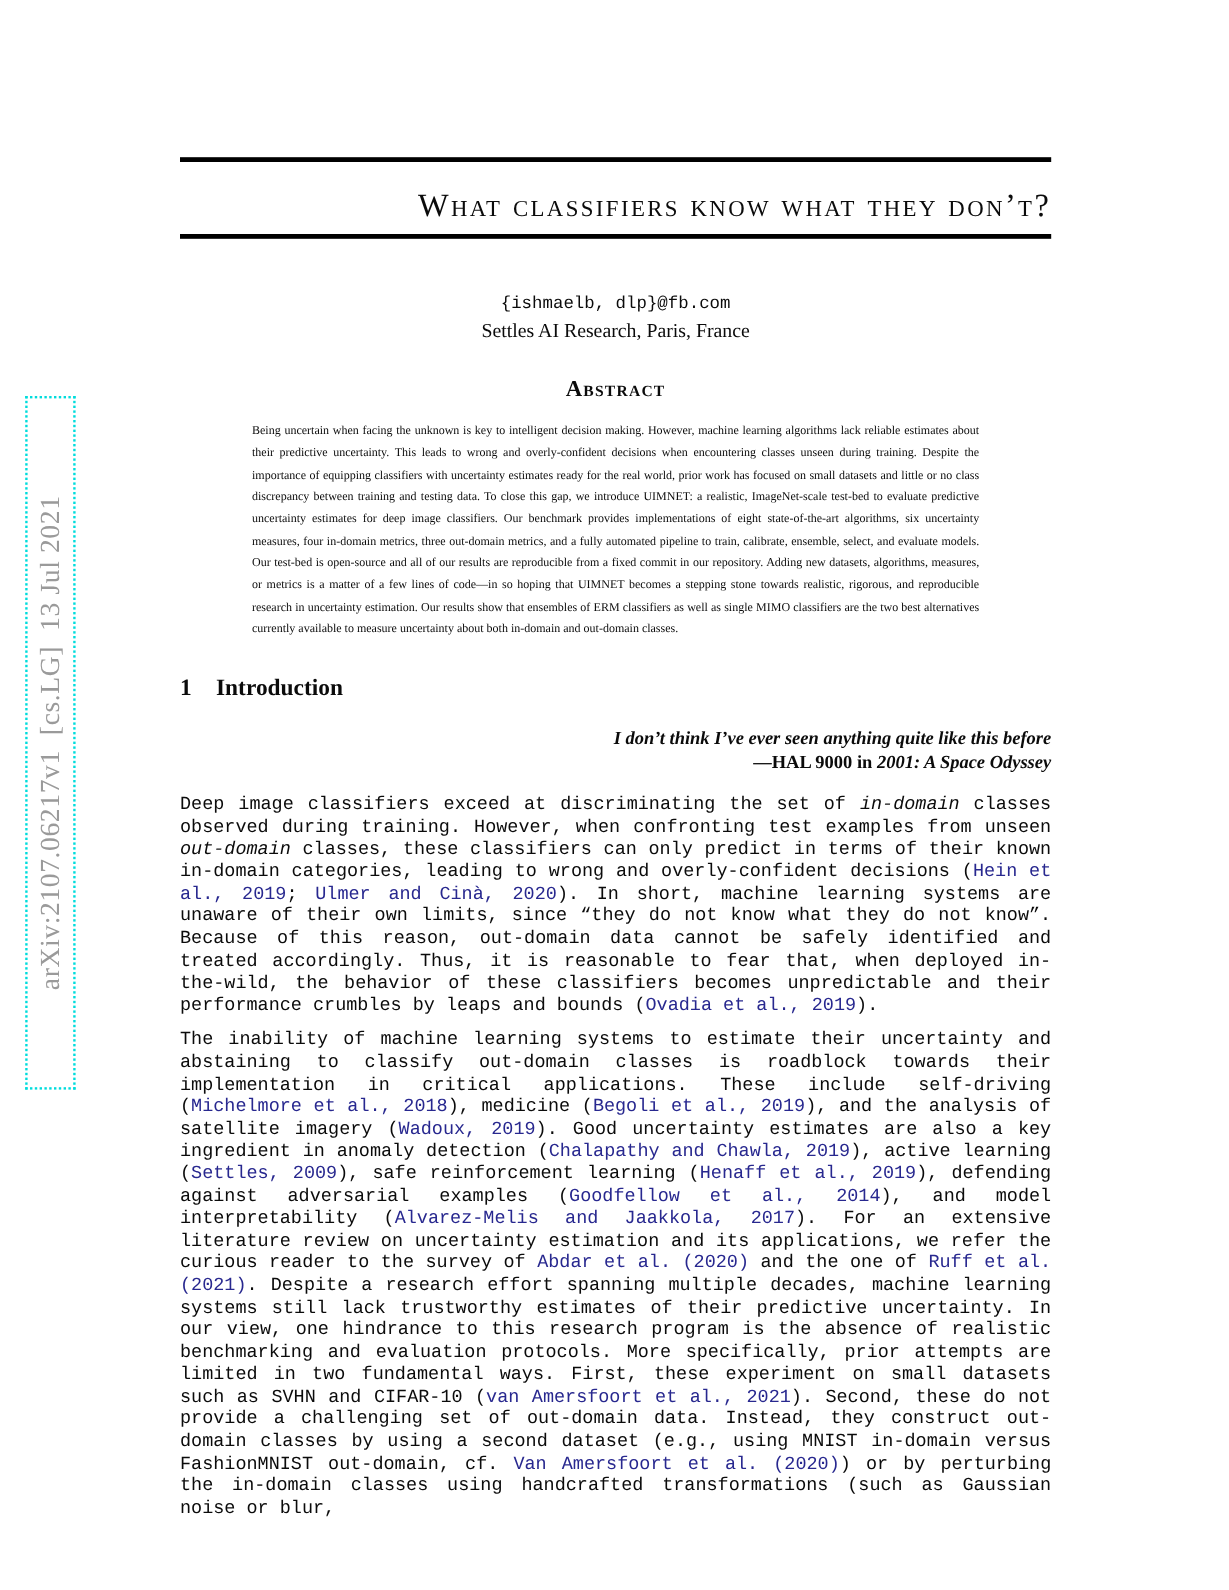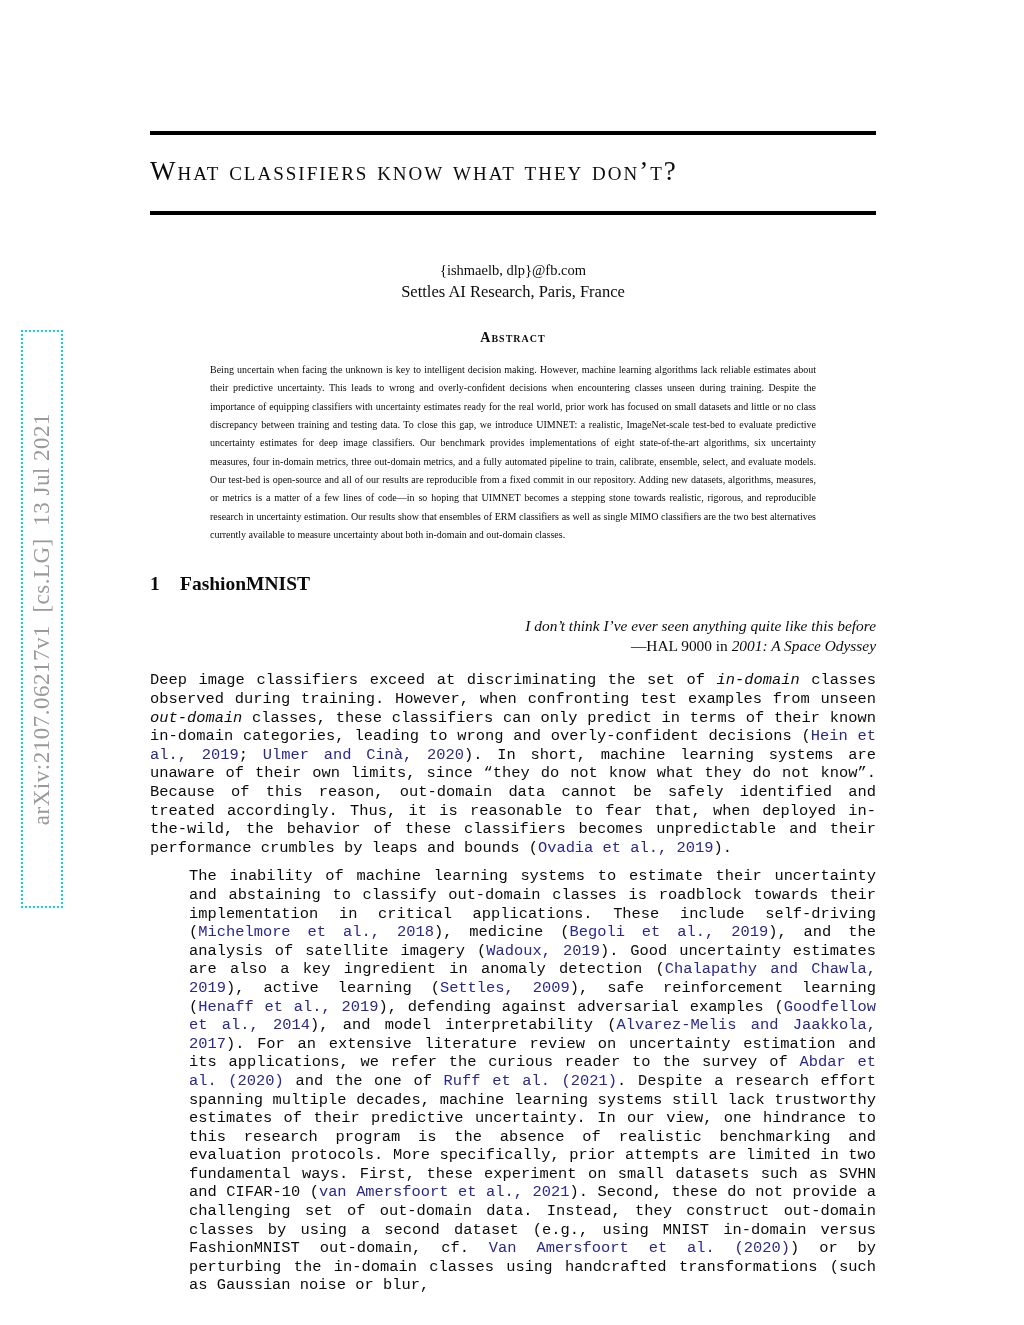--- a/index.html
+++ b/index.html
@@ -32,43 +32,43 @@
 
   
   .content {
     position: absolute;
     left: 150px; top: 131px;
     width: 726px;
   }
   .rule { height: 4px; background: #000; }
 
   .title {
-    text-align: left;
+    text-align: right;
     font-variant: small-caps;
     font-weight: normal;
     font-size: 27px;
     letter-spacing: 2px;
-    padding: 21px 0 25px 0;
+    padding: 21px 0 9px 0;
     line-height: 30px;
   }
 
   .authors { margin-top: 45px; text-align: center; }
   .author-names { font-weight: bold; font-size: 16.5px; line-height: 21px; }
   .author-email {
-    font-family: Liberation Serif, serif;
+    font-family: Liberation Mono, monospace;
     font-size: 14.5px; line-height: 21px;
   }
   .author-affil { font-size: 16.5px; line-height: 21px; }
 
   .abstract-heading {
     margin-top: 28px;
     text-align: center;
     font-variant: small-caps;
     font-weight: bold;
-    font-size: 14px;
+    font-size: 19px;
     letter-spacing: 1px;
   }
   .abstract-body {
     margin: 15px 0 0 60px;
     width: 606px;
     font-size: 10px;
     line-height: 18.35px;
     text-align: justify;
   }
 
@@ -78,31 +78,32 @@
     font-size: 19.5px;
     display: flex;
   }
   .section-number { width: 30px; }
 
   .epigraph {
     margin-top: 21px;
     text-align: right;
     font-size: 15.4px;
     line-height: 19.5px;
+    font-weight: bold;
   }
   .epigraph .q { font-style: italic; }
 
   .para {
     margin-top: 16px;
     font-size: 15.4px;
     line-height: 18.6px;
     text-align: justify;
     font-family: Liberation Mono, monospace;
   }
-  .para + .para { margin-top: 10px; margin-left: 39px; }
+  .para + .para { margin-top: 10px; }
 
   .seg-i { font-style: italic; }
   .seg-c { color: var(--cite, #28288f); }
 </style>
 </head>
 <body>
 
 <div class="page">
 
   <div class="watermark">
@@ -121,21 +122,21 @@
       <div class="author-email">{ishmaelb, dlp}@fb.com</div>
       <div class="author-affil">Settles AI Research, Paris, France</div>
     </div>
 
     <div class="abstract-heading">Abstract</div>
 
     <p class="abstract-body">Being uncertain when facing the unknown is key to intelligent decision making. However, machine learning algorithms lack reliable estimates about their predictive uncertainty. This leads to wrong and overly-confident decisions when encountering classes unseen during training. Despite the importance of equipping classifiers with uncertainty estimates ready for the real world, prior work has focused on small datasets and little or no class discrepancy between training and testing data. To close this gap, we introduce UIMNET: a realistic, ImageNet-scale test-bed to evaluate predictive uncertainty estimates for deep image classifiers. Our benchmark provides implementations of eight state-of-the-art algorithms, six uncertainty measures, four in-domain metrics, three out-domain metrics, and a fully automated pipeline to train, calibrate, ensemble, select, and evaluate models. Our test-bed is open-source and all of our results are reproducible from a fixed commit in our repository. Adding new datasets, algorithms, measures, or metrics is a matter of a few lines of code—in so hoping that UIMNET becomes a stepping stone towards realistic, rigorous, and reproducible research in uncertainty estimation. Our results show that ensembles of ERM classifiers as well as single MIMO classifiers are the two best alternatives currently available to measure uncertainty about both in-domain and out-domain classes.</p>
 
     <div class="section-heading">
       <span class="section-number">1</span>
-      <span class="section-label">FashionMNIST</span>
+      <span class="section-label">Introduction</span>
     </div>
 
     <div class="epigraph">
       <div class="q">I don’t think I’ve ever seen anything quite like this before</div>
       <div>
         <span>—HAL 9000 in </span><span class="seg-i">2001: A Space Odyssey</span>
       </div>
     </div>
 
     <p class="para"><span class="seg-n">Deep image classifiers exceed at discriminating the set of </span><span class="seg-i">in-domain</span><span class="seg-n"> classes observed during training. However, when confronting test examples from unseen </span><span class="seg-i">out-domain</span><span class="seg-n"> classes, these classifiers can only predict in terms of their known in-domain categories, leading to wrong and overly-confident decisions (</span><span class="seg-c">Hein et al., 2019</span><span class="seg-n">; </span><span class="seg-c">Ulmer and Cinà, 2020</span><span class="seg-n">). In short, machine learning systems are unaware of their own limits, since “they do not know what they do not know”. Because of this reason, out-domain data cannot be safely identified and treated accordingly. Thus, it is reasonable to fear that, when deployed in-the-wild, the behavior of these classifiers becomes unpredictable and their performance crumbles by leaps and bounds (</span><span class="seg-c">Ovadia et al., 2019</span><span class="seg-n">).</span></p>

